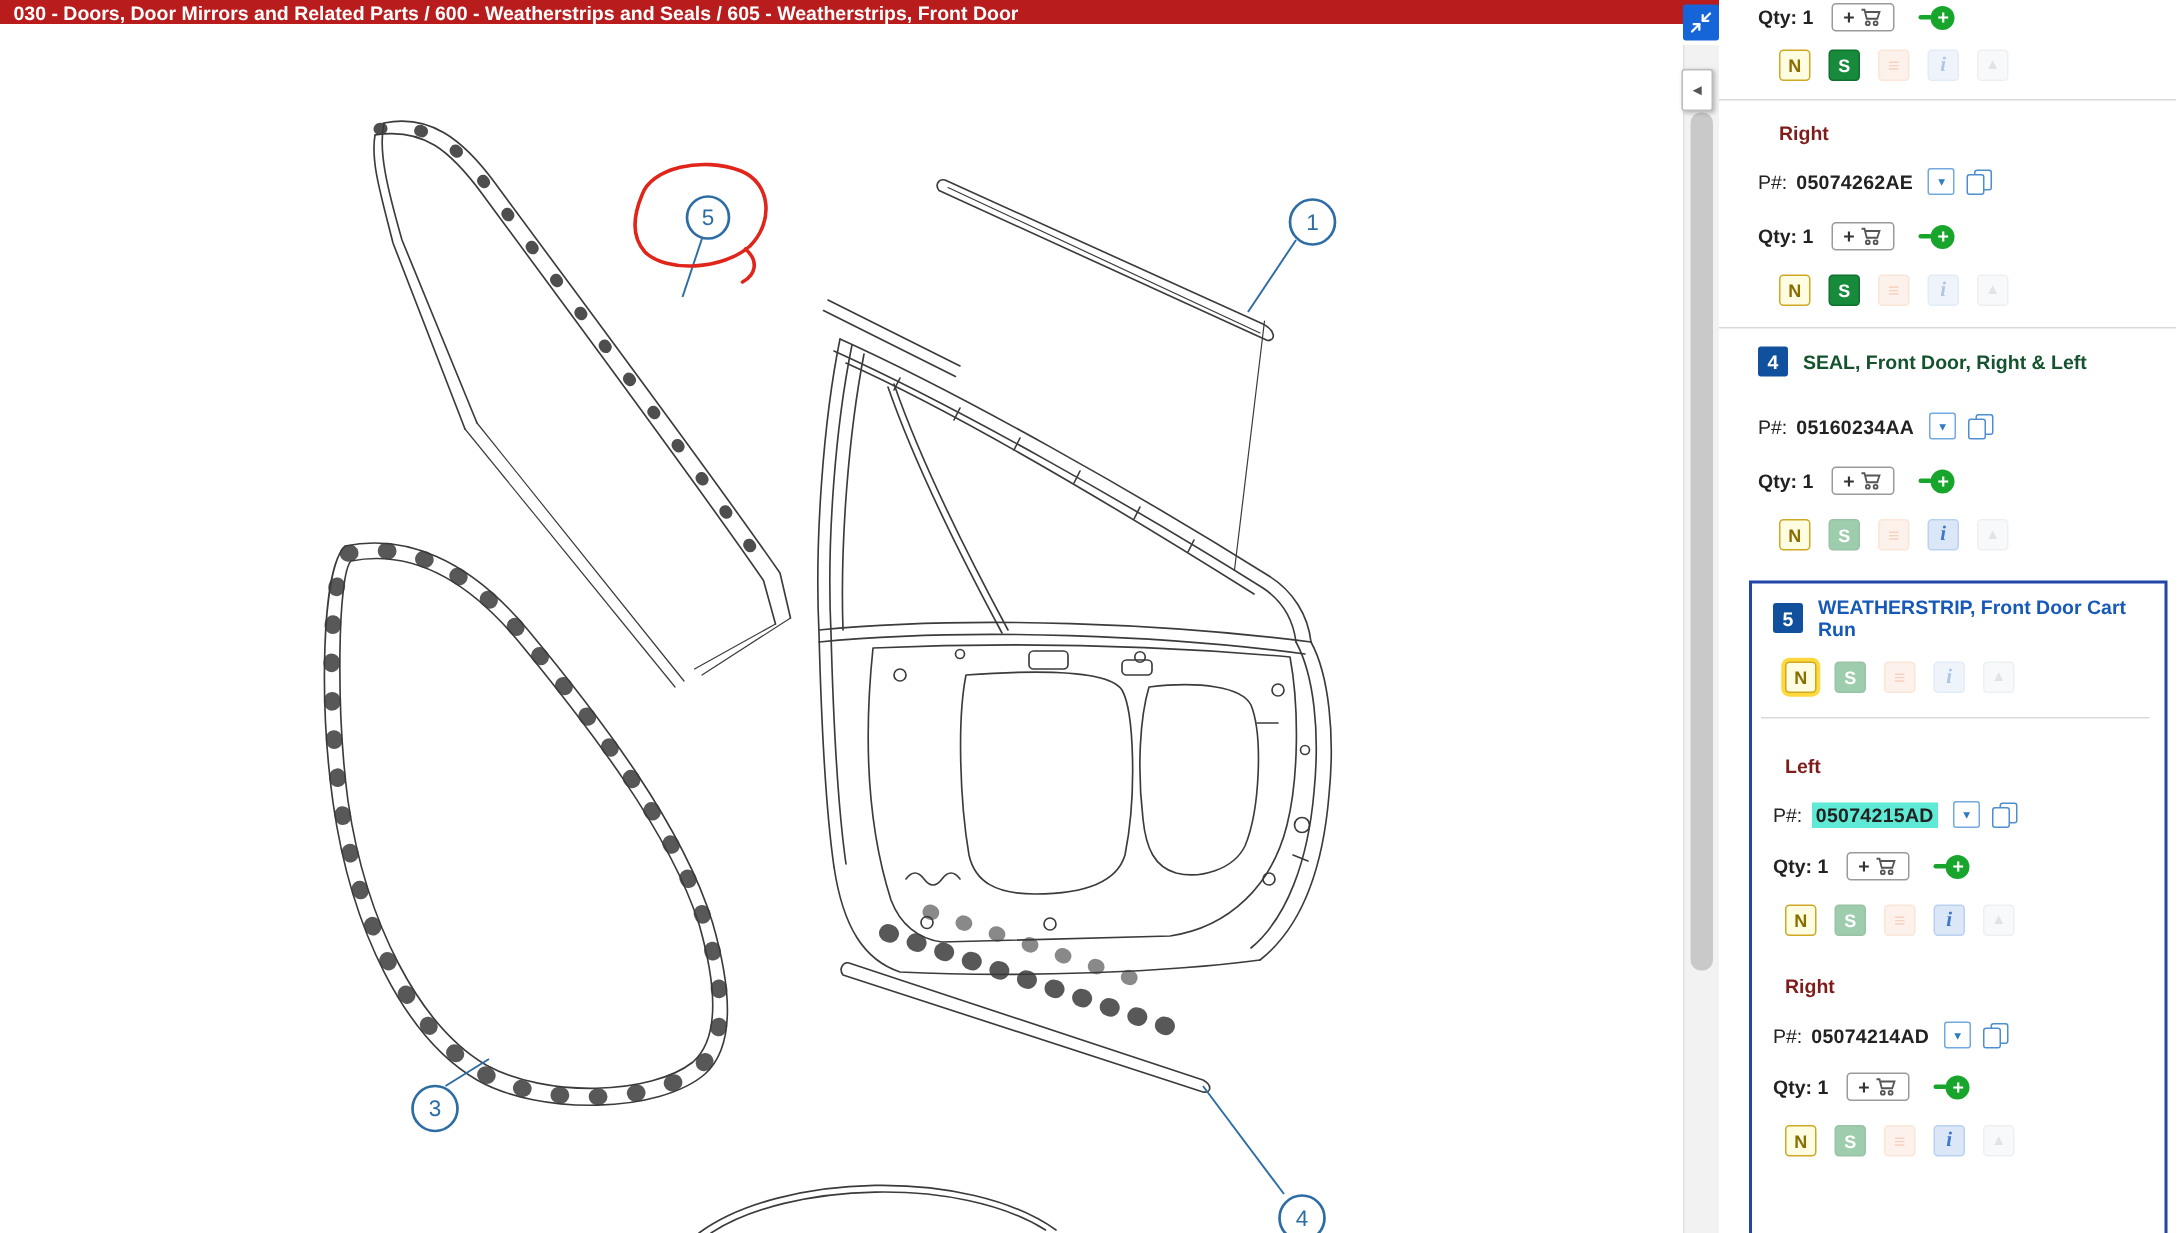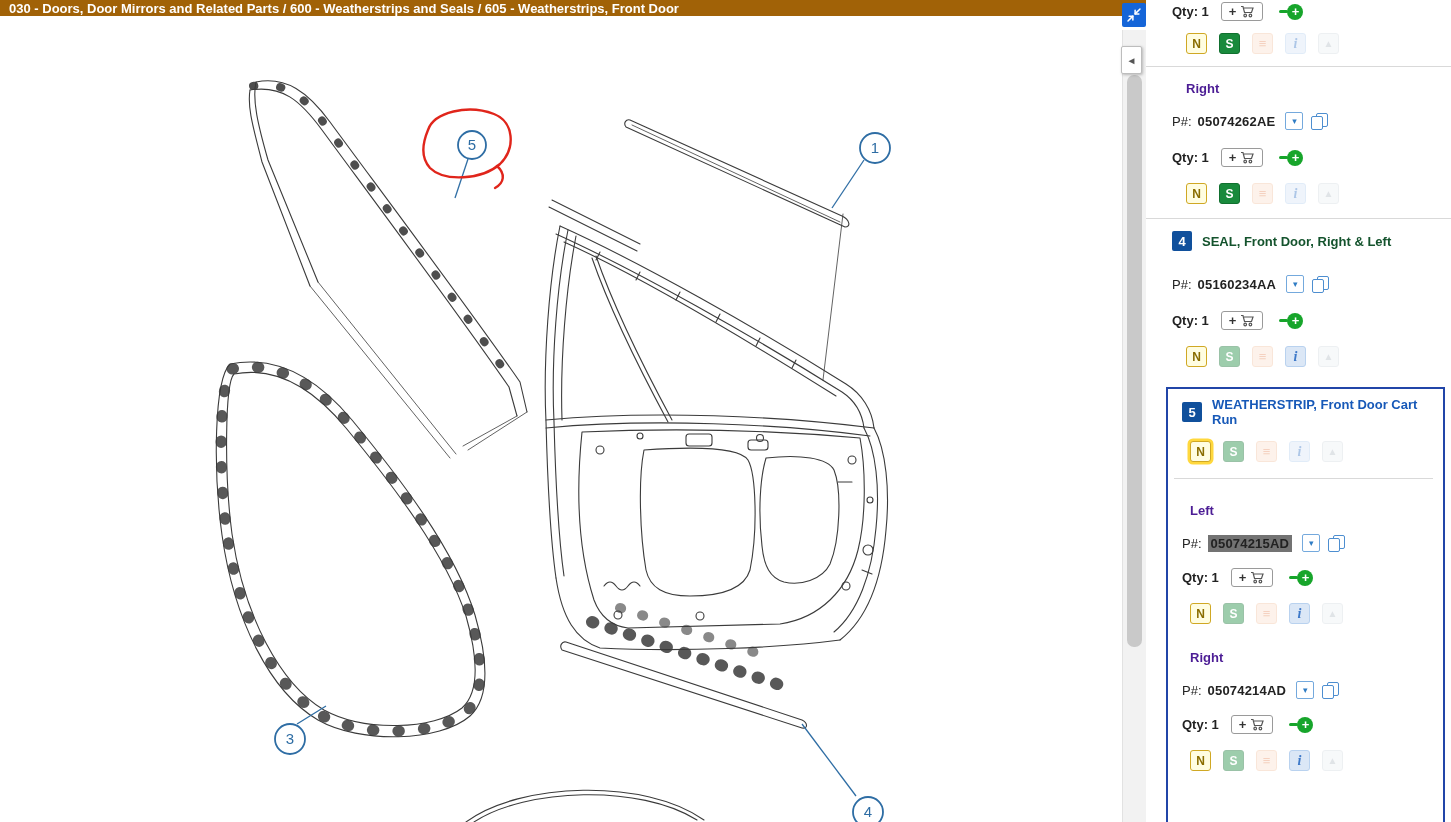--- a/index.html
+++ b/index.html
@@ -1,21 +1,21 @@
 <!DOCTYPE html>
 <html><head>
 <meta charset="utf-8">
 <style>
   * { box-sizing: border-box; margin: 0; padding: 0; }
   html,body { width:1451px; height:822px; overflow:hidden; }
   body { font-family: "Liberation Sans", sans-serif; background:#fff; color:#222; }
   .stage { position:relative; width:1451px; height:822px; background:#fff; overflow:hidden; }
 
   
-  .hdr { position:absolute; left:0; top:0; width:1148px; height:16px; background:#a16207; display:flex; align-items:center; }
+  .hdr { position:absolute; left:0; top:0; width:1148px; height:16px; background:#b91c1c; display:flex; align-items:center; }
   .hdr .crumb { color:#fff; font-size:13px; font-weight:bold; padding-left:9px; white-space:nowrap; }
   .hdr .fit-btn { position:absolute; right:2px; top:3px; width:24px; height:24px; background:#1565d8; border:none; border-radius:2px; cursor:pointer; padding:0; display:flex; align-items:center; justify-content:center; }
 
   
   .legend { position:absolute; left:8px; top:44px; display:flex; align-items:center; gap:10px; font-size:13px; font-weight:bold; color:#222; }
   .sw { width:24px; height:17px; display:inline-block; }
   .sw-view { background:#b9dcec; }
   .sw-cart { background:#f2a3a0; }
   .legend .lbl { margin-right:22px; }
 
@@ -37,41 +37,41 @@
   .row { display:flex; align-items:center; }
   .qty { font-weight:bold; color:#222; }
   .cart-btn { display:inline-flex; align-items:center; gap:4px; border:1px solid #9a9a9a; border-radius:3px; background:#fff; padding:2px 7px; margin-left:12px; cursor:pointer; }
   .cart-btn .plus { font-weight:bold; font-size:13px; color:#333; line-height:1; }
   .quick-add { display:inline-flex; align-items:center; margin-left:16px; cursor:pointer; }
   .quick-add .tail { width:9px; height:3px; background:#17a52b; border-radius:2px; margin-right:-1px; }
   .quick-add .bubble { width:16px; height:16px; border-radius:50%; background:#17a52b; color:#fff; font-weight:bold; font-size:13px; line-height:15px; text-align:center; }
 
   .pn-label { color:#222; margin-right:6px; }
   .pn { font-weight:bold; color:#222; letter-spacing:.2px; }
-  .pn.hl-y { background:#737373; padding:1px 3px; }
+  .pn.hl-y { background:#5eead4; padding:1px 3px; }
   .dd { width:18px; height:18px; border:1px solid #74a9dd; border-radius:2px; background:#fff; color:#2f7cc4; font-size:9px; display:inline-flex; align-items:center; justify-content:center; margin-left:10px; cursor:pointer; padding:0; }
   .copy { position:relative; width:17px; height:17px; display:inline-block; margin-left:8px; cursor:pointer; }
   .copy::before { content:""; position:absolute; top:0; right:0; width:10px; height:12px; border:1.5px solid #4d8ed0; border-radius:2px; }
   .copy::after  { content:""; position:absolute; bottom:0; left:0; width:10px; height:12px; border:1.5px solid #4d8ed0; border-radius:2px; background:#fff; }
 
   .icon-row { display:flex; align-items:center; gap:12px; }
   .tile { width:21px; height:21px; border-radius:3px; display:inline-flex; align-items:center; justify-content:center; font-size:12px; font-weight:bold; cursor:pointer; }
   .t-note { background:#fffde1; border:1.5px solid #d0a824; color:#8a6d00; }
   .t-note.hl { box-shadow:0 0 0 2.5px #ffd83d; }
   .t-stock { background:#188a3c; border:1px solid #11702f; color:#fff; }
   .t-hist { background:#fbe2d0; border:1px solid #f3c5a5; color:#e8936a; font-size:13px; }
   .t-info { background:#dbe7f6; border:1px solid #b9d2ef; color:#3c78c8; font-family:"Liberation Serif", serif; font-style:italic; font-size:14px; }
   .t-pic  { background:#eef1f4; border:1px solid #d5dce2; color:#b6c0c8; font-size:10px; }
   .dim { opacity:.42; }
 
   .item-hdr { display:flex; align-items:center; gap:10px; }
   .badge { width:20px; height:20px; background:#10509c; color:#fff; font-weight:bold; font-size:13px; display:inline-flex; align-items:center; justify-content:center; border-radius:2px; flex:0 0 auto; }
   .item-title { font-weight:bold; color:#14532d; }
   .item-title.blue { color:#1759b8; }
-  .grp-label { font-weight:bold; color:#4c1d95; }
+  .grp-label { font-weight:bold; color:#7f1d1d; }
 
   .sel-box { margin:20px 6px 0 20px; border:2px solid #2145a8; padding:8px 0 60px 0; }
   .bx  { padding-left:14px; padding-right:10px; }
   .bxb { padding-left:22px; padding-right:10px; }
 </style>
 </head>
 <body>
 
 <div class="stage">
 

